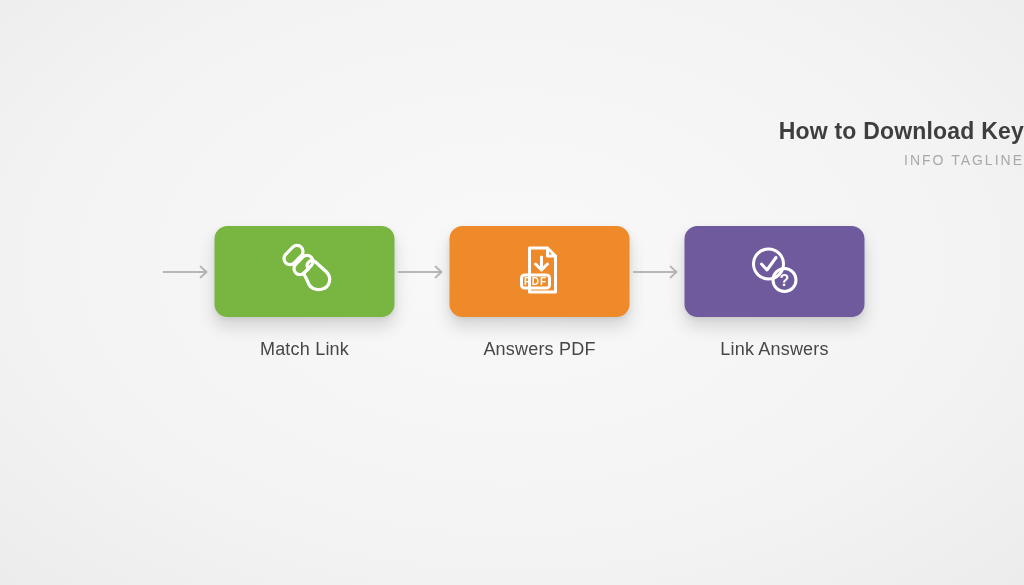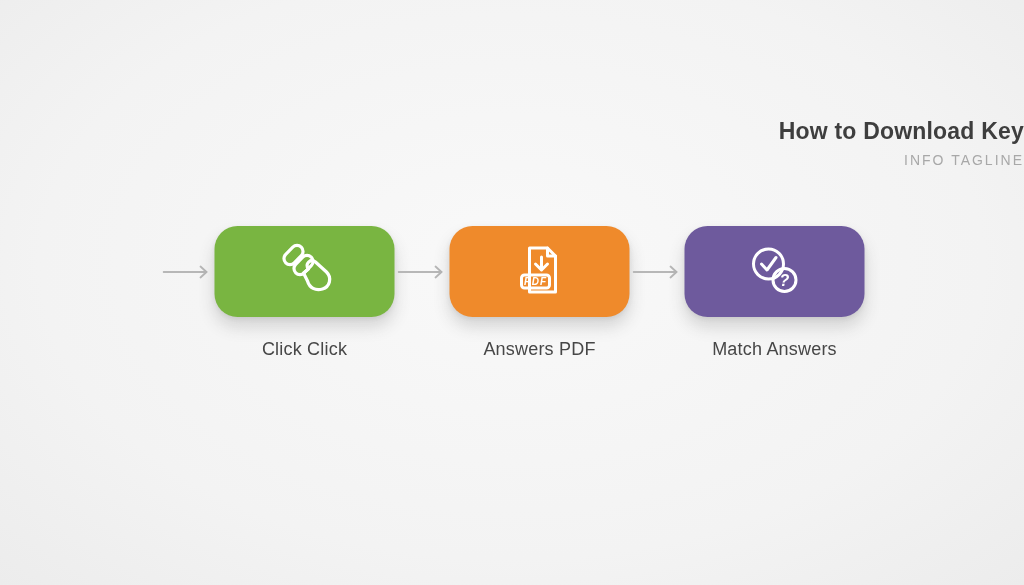--- a/index.html
+++ b/index.html
@@ -48,27 +48,26 @@
   }
   .step {
     width: 180px;
     display: flex;
     flex-direction: column;
     align-items: center;
   }
   .card {
     width: 180px;
     height: 91px;
-    border-radius: 23px;
+    border-radius: 13px;
     display: flex;
     align-items: center;
     justify-content: center;
     color: #ffffff;
     box-shadow: 0 10px 16px rgba(60,60,60,0.18), 0 2px 4px rgba(60,60,60,0.08);
-    font-style: italic;
   }
   .card svg {
     display: block;
   }
   .step-label {
     margin-top: 22px;
     font-size: 18px;
     color: #474747;
     letter-spacing: 0.2px;
     text-align: center;
@@ -105,21 +104,21 @@
     <div class="step">
       <div class="card" style="background-color: rgb(121, 181, 65);">
         <span>
           <svg width="64" height="64" viewBox="0 0 64 64" fill="none" stroke="currentColor" stroke-width="3.2" stroke-linecap="round" stroke-linejoin="round">
             <rect x="15" y="4" width="12" height="22" rx="6" transform="rotate(45 21 15)"></rect>
             <rect x="25" y="14" width="12" height="22" rx="6" transform="rotate(45 31 25)"></rect>
             <path d="M36 29 c-4 -5 2 -11 7 -7 l11 10 c6 6 3 15 -4 17 c-7 2 -13 -1 -15 -8 l-4 -8 z"></path>
           </svg>
         </span>
       </div>
-      <div class="step-label">Click Click</div>
+      <div class="step-label">Match Link</div>
     </div>
 
     <div class="connector">
       <svg width="50" height="16" viewBox="0 0 50 16" fill="none" stroke="#b7b7b7" stroke-width="1.8" stroke-linecap="round" stroke-linejoin="round">
         <line x1="1" y1="8" x2="44" y2="8"></line>
         <polyline points="38,2.5 44,8 38,13.5"></polyline>
       </svg>
     </div>
 
     <div class="step">
@@ -149,17 +148,17 @@
       <div class="card" style="background-color: rgb(110, 90, 157);">
         <span>
           <svg width="64" height="64" viewBox="0 0 64 64" fill="none" stroke="currentColor" stroke-width="3" stroke-linecap="round" stroke-linejoin="round">
             <circle cx="26" cy="24" r="15"></circle>
             <circle cx="42" cy="40" r="11.5"></circle>
             <polyline points="19,24 24.5,30 33.5,17.5"></polyline>
             <text x="42" y="46" text-anchor="middle" font-size="16" font-weight="bold" font-family="Liberation Sans, sans-serif" fill="currentColor" stroke="none">?</text>
           </svg>
         </span>
       </div>
-      <div class="step-label">Match Answers</div>
+      <div class="step-label">Link Answers</div>
     </div>
 
   </div>
 </div>
 
 </body></html>

